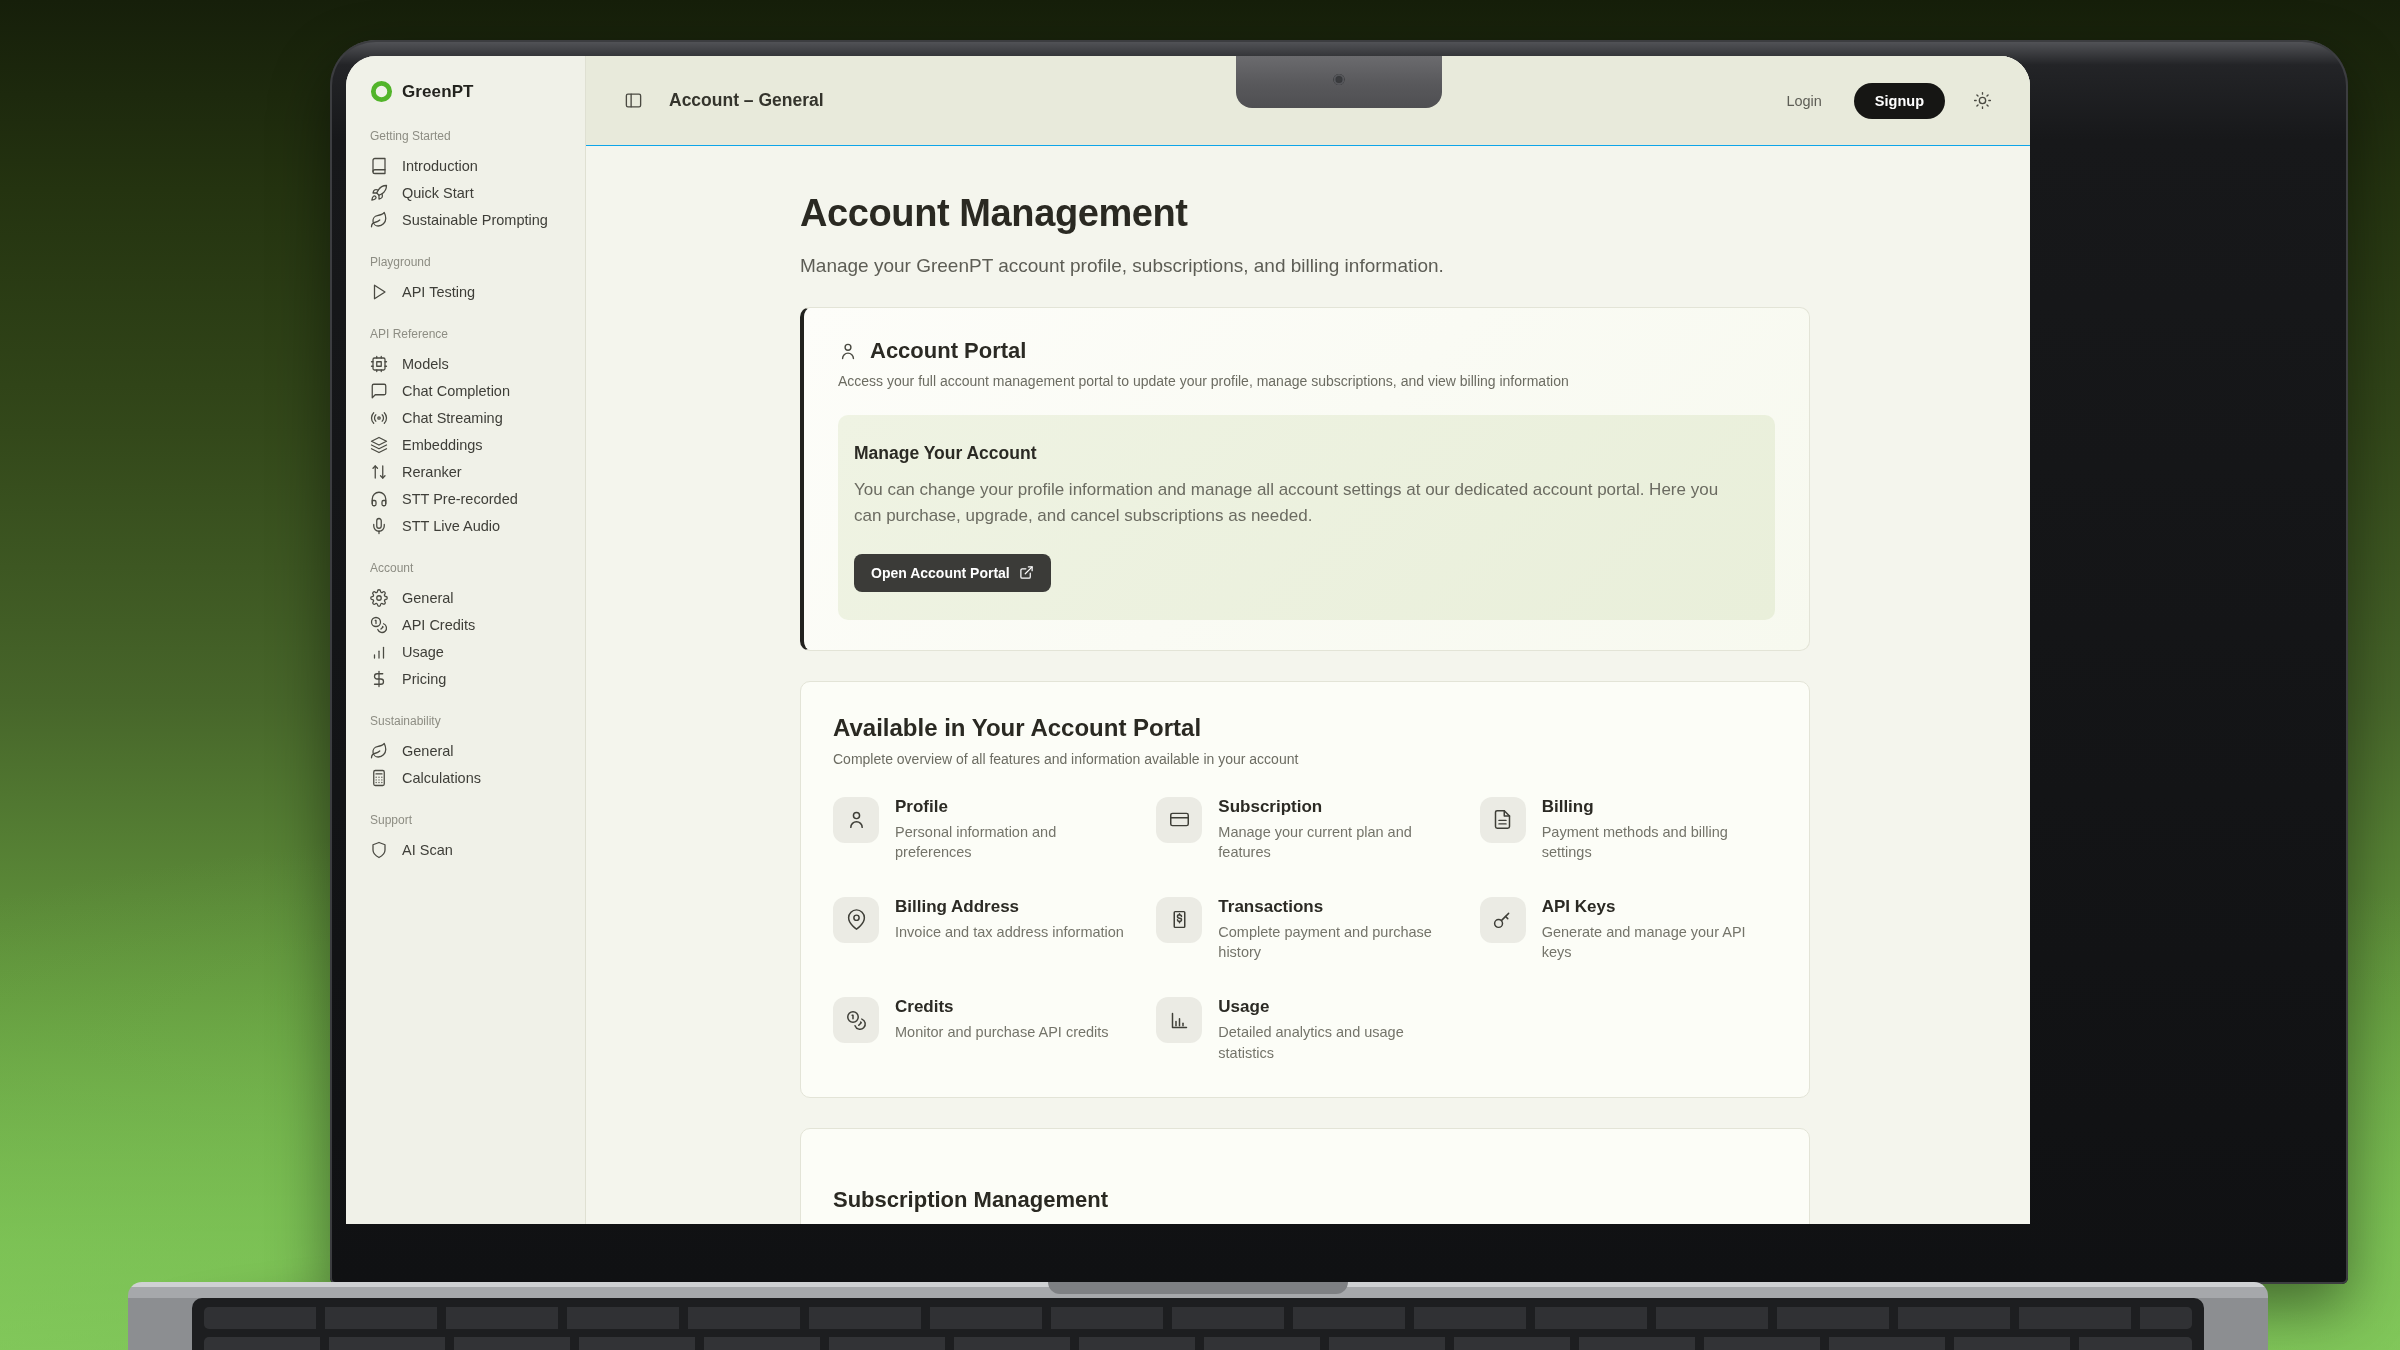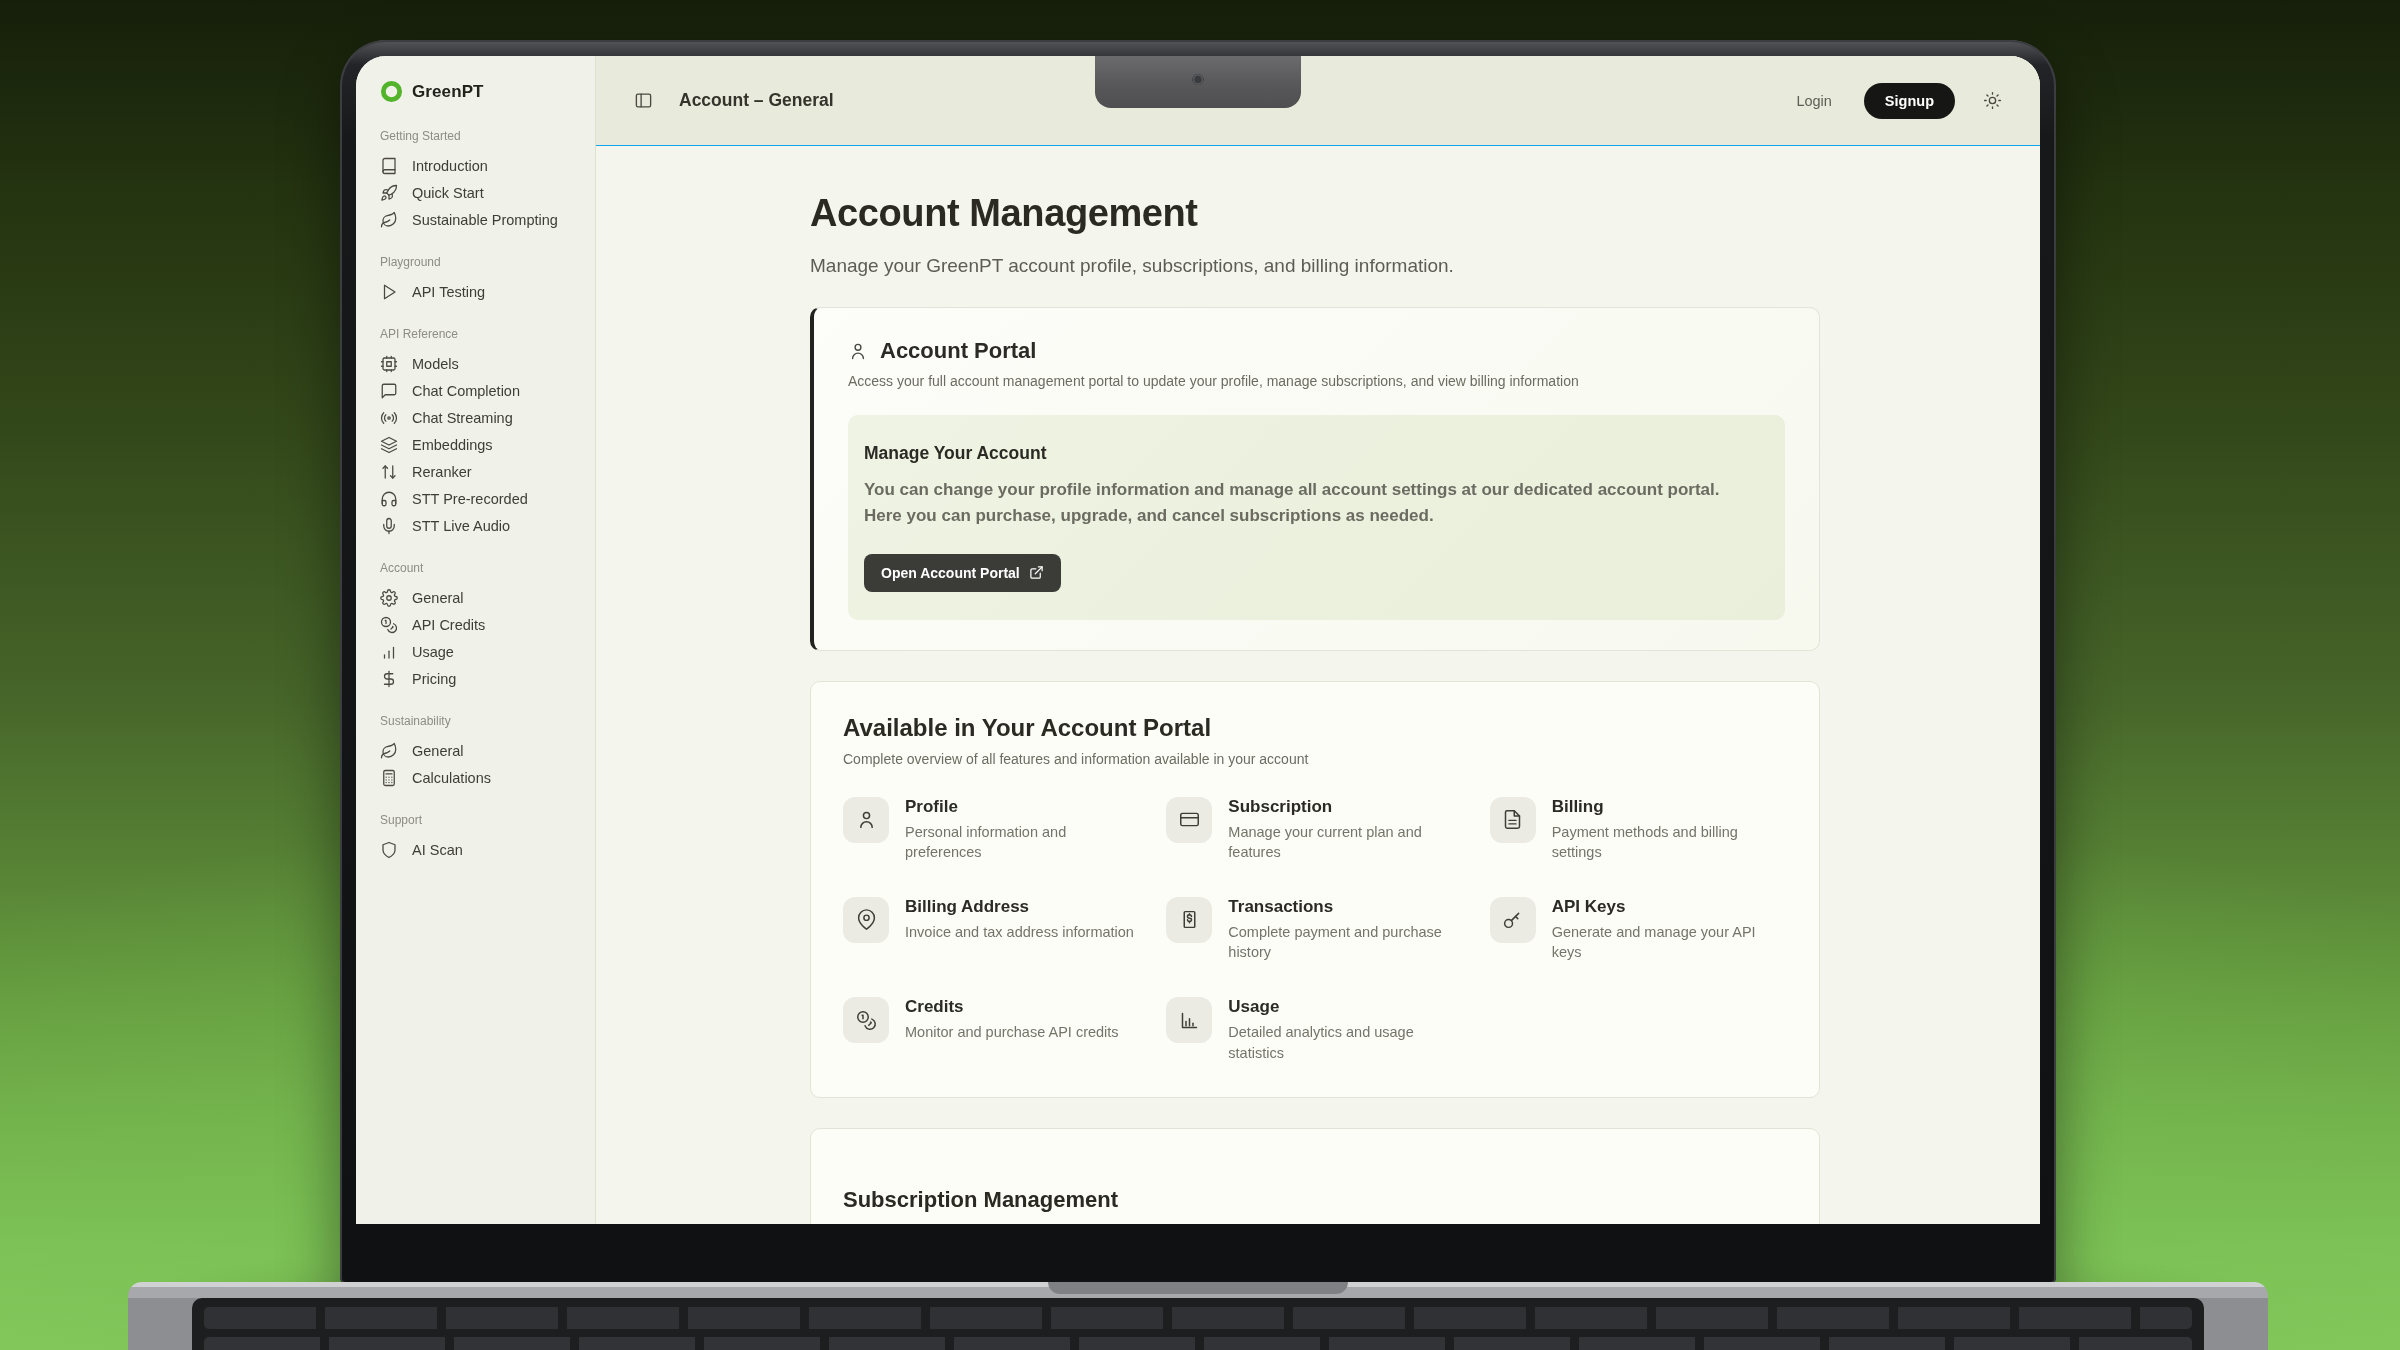--- a/index.html
+++ b/index.html
@@ -4,21 +4,21 @@
 <style>
   html,body{margin:0;padding:0;background:#1c280e;}
   .stage{position:relative;width:2400px;height:1350px;overflow:hidden;
     font-family:"Liberation Sans",sans-serif;
     background:
       radial-gradient(130% 75% at 50% 112%, rgba(140,210,100,.95) 0%, rgba(120,190,82,.55) 38%, rgba(60,90,30,0) 72%),
       linear-gradient(180deg,#161f0a 0%,#243310 14%,#33481a 32%,#47662a 52%,#649a3e 74%,#7fc457 92%,#8ad062 100%);}
   
   .laptop-shadow{position:absolute;left:90px;top:1235px;width:2220px;height:130px;
     background:radial-gradient(ellipse at center, rgba(0,0,0,.5), transparent 68%);filter:blur(8px);}
-  .laptop-screen{position:absolute;left:340px;top:40px;width:1716px;height:1244px;
+  .laptop-screen{position:absolute;left:330px;top:40px;width:2018px;height:1244px;
     background:linear-gradient(180deg,#55565a 0%,#232427 2%,#17181a 8%,#101113 100%);
     border-radius:46px 46px 6px 6px;box-shadow:0 24px 60px rgba(0,0,0,.45), inset 0 0 0 2px #3c3d40;}
   .screen-inner{position:absolute;left:16px;top:16px;width:1684px;height:1168px;
     border-radius:30px 30px 0 0;overflow:hidden;background:#f4f5ed;}
   .notch{position:absolute;left:50%;transform:translateX(-50%);top:16px;width:206px;height:52px;
     background:linear-gradient(180deg,#6b6b6e,#58585b 55%,#4f4f52);border-radius:0 0 16px 16px;z-index:30;}
   .camera{position:absolute;left:50%;top:18px;transform:translateX(-50%);width:11px;height:11px;border-radius:50%;
     background:#3a3b3e;box-shadow:inset 0 0 0 2px #55565a, inset 0 0 3px #191a1c;}
   .deck{position:absolute;left:128px;top:1282px;width:2140px;height:68px;
     background:linear-gradient(180deg,#cfd1d3 0 5px,#a6a8ab 5px 16px,#8c8e91 16px 100%);
@@ -54,21 +54,21 @@
   .page-sub{font-size:19px;color:#5d5d55;margin-top:20px;}
   .card{width:1010px;box-sizing:border-box;background:#fcfdf7;border:1px solid #e3e4d7;border-radius:10px;}
   .card1{margin-top:30px;border-left:4px solid #22221e;padding:30px 34px;
     background:linear-gradient(135deg,#fdfdf9 0%,#f7f9ef 100%);}
   .card1-titlerow{display:flex;align-items:center;gap:12px;}
   .card1-titlerow .ic{width:20px;height:20px;}
   .card1-title{font-size:22px;font-weight:600;color:#2b2a24;}
   .card1-sub{font-size:14px;color:#6c6c62;margin-top:9px;}
   .panel{margin-top:26px;background:linear-gradient(135deg,#eff3e3,#e9efda);border-radius:10px;padding:28px 16px;}
   .panel-title{font-size:17.5px;font-weight:600;color:#2b2a24;}
-  .panel-body{font-size:17px;line-height:1.55;color:#6b6b61;margin-top:13px;max-width:880px;font-weight:bold;}
+  .panel-body{font-size:17px;line-height:1.55;color:#6b6b61;margin-top:13px;max-width:880px;}
   .portal-btn{margin-top:24px;display:inline-flex;align-items:center;gap:9px;background:#3b3b38;color:#fff;
     border:none;border-radius:8px;padding:11px 17px;font-size:14px;font-weight:600;cursor:pointer;
     font-family:"Liberation Sans",sans-serif;}
   .portal-btn .ic{width:15px;height:15px;stroke:#fff;stroke-width:2;}
   .card2{margin-top:30px;padding:32px 32px 34px;}
   .card2-title{font-size:24px;font-weight:600;color:#2a2922;}
   .card2-sub{font-size:14px;color:#6c6c62;margin-top:9px;}
   .grid{margin-top:30px;display:grid;grid-template-columns:repeat(3,1fr);gap:34px 26px;}
   .feature{display:flex;gap:16px;align-items:flex-start;}
   .f-iconbox{width:46px;height:46px;border-radius:12px;background:#ebebe4;display:flex;align-items:center;justify-content:center;flex:none;}

